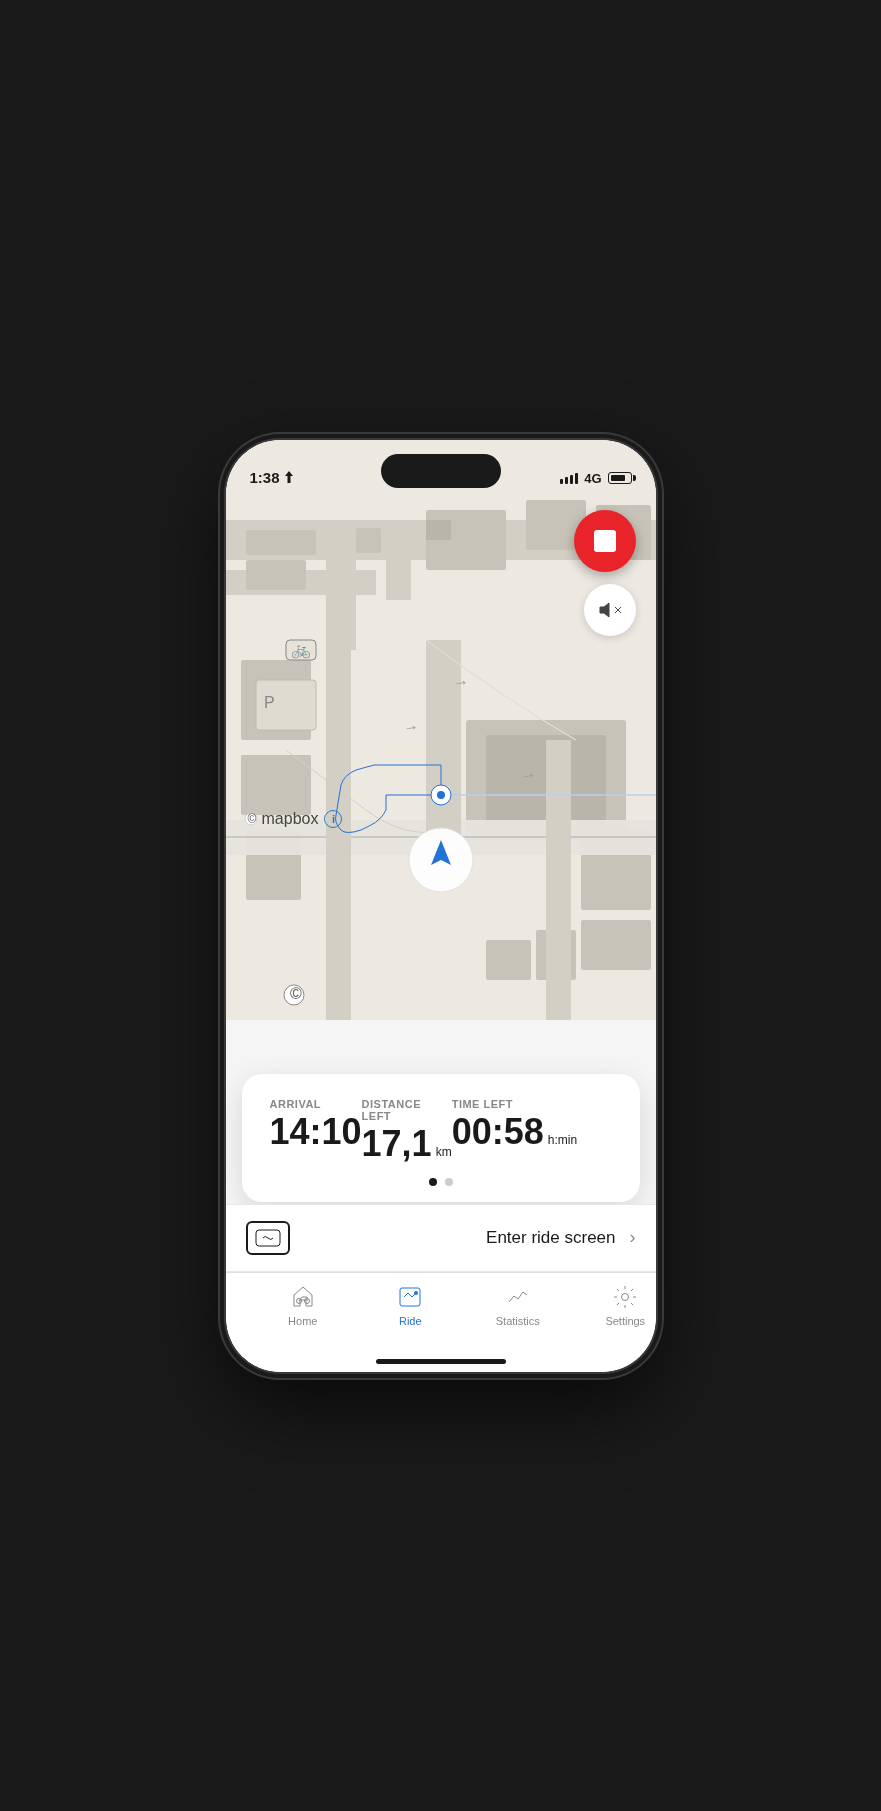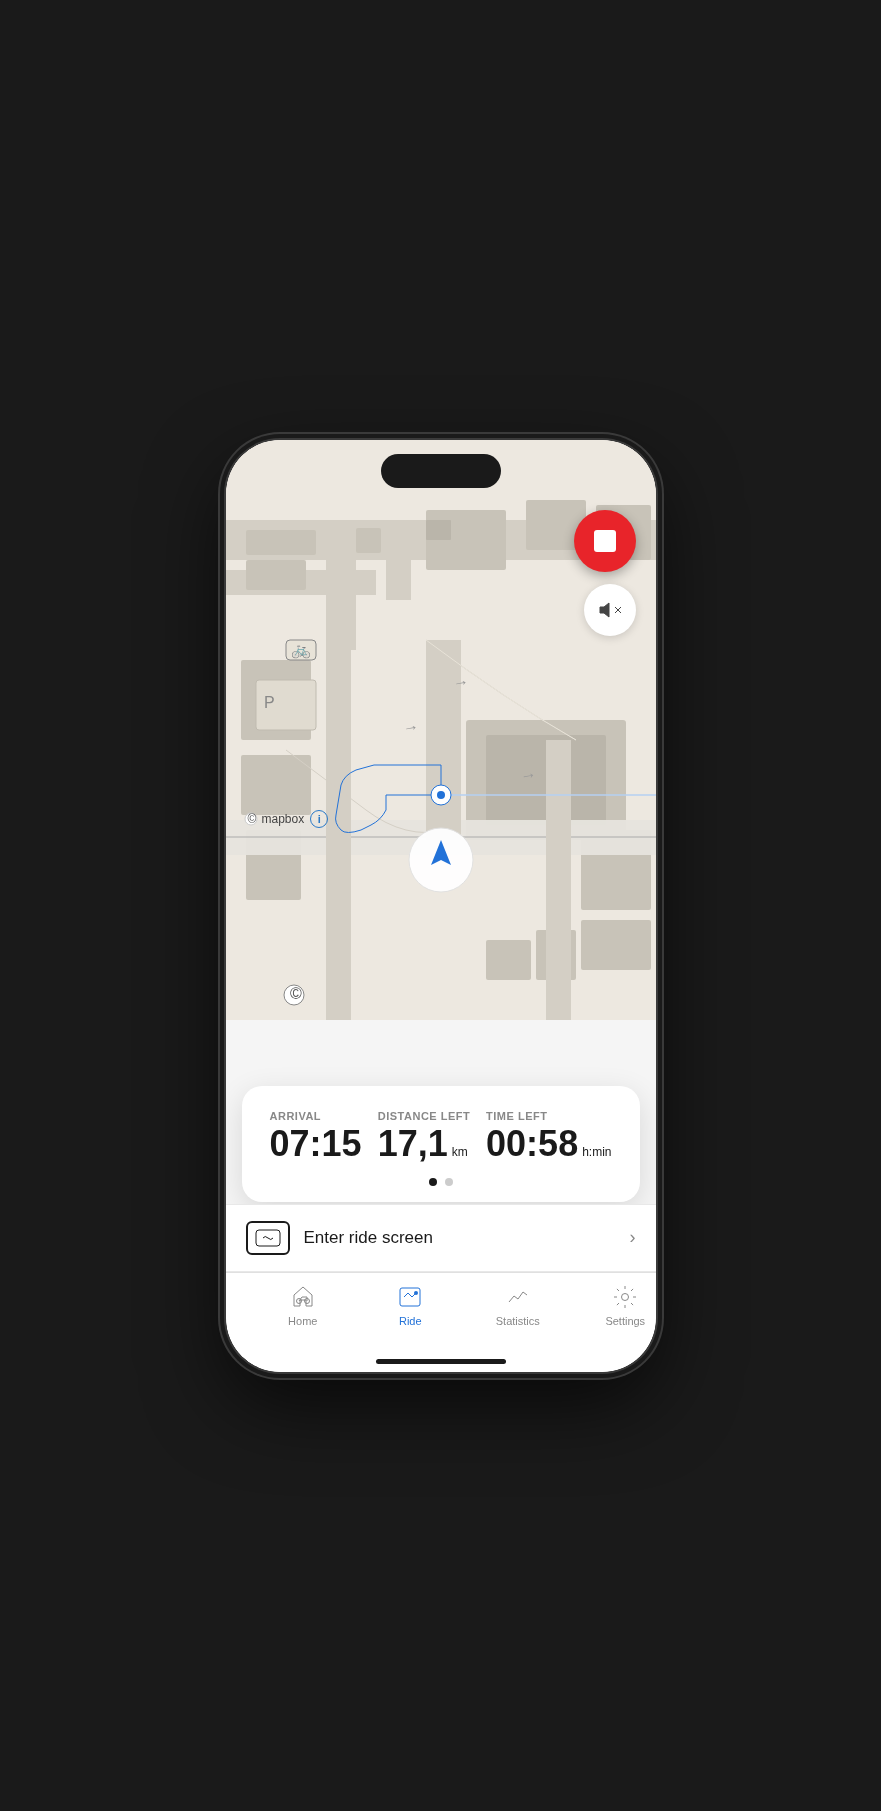--- a/index.html
+++ b/index.html
@@ -202,21 +202,21 @@
       right: 16px;
       background: white;
       border-radius: 20px;
       padding: 24px 28px 16px;
       box-shadow: 0 8px 30px rgba(0,0,0,0.12);
       z-index: 50;
     }
 
     .nav-card-grid {
       display: grid;
-      grid-template-columns: 1fr 1fr 1fr;
+      grid-template-columns: 1fr 1fr 1fr 1fr;
       row-gap: 8px;
     }
 
     .nav-item-label {
       font-size: 11px;
       font-weight: 600;
       color: #888;
       letter-spacing: 0.5px;
       text-transform: uppercase;
       margin-bottom: 4px;
@@ -276,20 +276,21 @@
       display: flex;
       align-items: center;
       justify-content: center;
     }
 
     .enter-ride-text {
       flex: 1;
       font-size: 17px;
       font-weight: 500;
       color: #1a1a1a;
+      text-align: right;
     }
 
     .enter-ride-chevron {
       font-size: 18px;
       color: #888;
     }
 
     
     .tab-bar {
       position: absolute;
@@ -374,20 +375,42 @@
     }
   </style>
 </head>
 <body>
 
 <div class="phone-frame">
   <div class="phone-screen">
 
     <div class="dynamic-island"></div>
 
+    <div class="status-bar">
+      <div class="status-time">
+        <span>1:38</span>
+        <svg width="10" height="12" viewBox="0 0 10 12" fill="none">
+          <path d="M5 0L9 5H6.5V12H3.5V5H1L5 0Z" fill="#1a1a1a"></path>
+        </svg>
+      </div>
+      <div class="status-right">
+        <div class="signal-bars">
+          <span style="height:5px"></span>
+          <span style="height:7px"></span>
+          <span style="height:9px"></span>
+          <span style="height:11px"></span>
+        </div>
+        <span style="font-size:13px;font-weight:600;color:#1a1a1a">4G</span>
+        <div class="battery-icon">
+          <div class="battery-body">
+            <div class="battery-fill"></div>
+          </div>
+        </div>
+      </div>
+    </div>
 
     <div class="map-area">
       <svg class="map-svg" viewBox="0 0 430 580" xmlns="http://www.w3.org/2000/svg">
 
         <rect width="430" height="580" fill="#ede8e0"></rect>
 
         <rect x="0" y="80" width="430" height="40" fill="#d4cfc5" rx="0"></rect>
         <rect x="0" y="130" width="150" height="25" fill="#d4cfc5"></rect>
         <rect x="100" y="80" width="30" height="130" fill="#d4cfc5"></rect>
         <rect x="160" y="80" width="25" height="80" fill="#d4cfc5"></rect>
@@ -455,21 +478,21 @@
         <text x="230" y="240" fontsize="11" fill="#999" transform="rotate(80, 230, 240)">↑</text>
       </svg>
 
       
       <div class="mapbox-attr">
         <div class="mapbox-logo">
           <svg width="14" height="14" viewBox="0 0 14 14">
             <circle cx="7" cy="7" r="6" fill="white" stroke="#ccc" strokewidth="0.5"></circle>
             <text x="3.5" y="10.5" fontsize="7" fill="#555">©</text>
           </svg>
-          <span style="font-size:12px;color:#444">mapbox</span>
+          <span style="font-size:16px;color:#444">mapbox</span>
         </div>
         <div class="mapbox-info">
           <span>i</span>
         </div>
       </div>
 
       
       <div class="stop-button">
         <div class="stop-square"></div>
       </div>
@@ -483,21 +506,21 @@
         </svg>
       </div>
     </div>
 
     <div class="nav-card">
       <div class="nav-card-grid">
 
         <div>
           <div class="nav-item-label">ARRIVAL</div>
           <div class="nav-item-value">
-            <span>07:15</span>
+            <span>14:10</span>
           </div>
         </div>
 
         <div>
           <div class="nav-item-label">DISTANCE LEFT</div>
           <div class="nav-item-value">
             <span>17,1</span>
             <span class="nav-item-unit">km</span>
           </div>
         </div>

